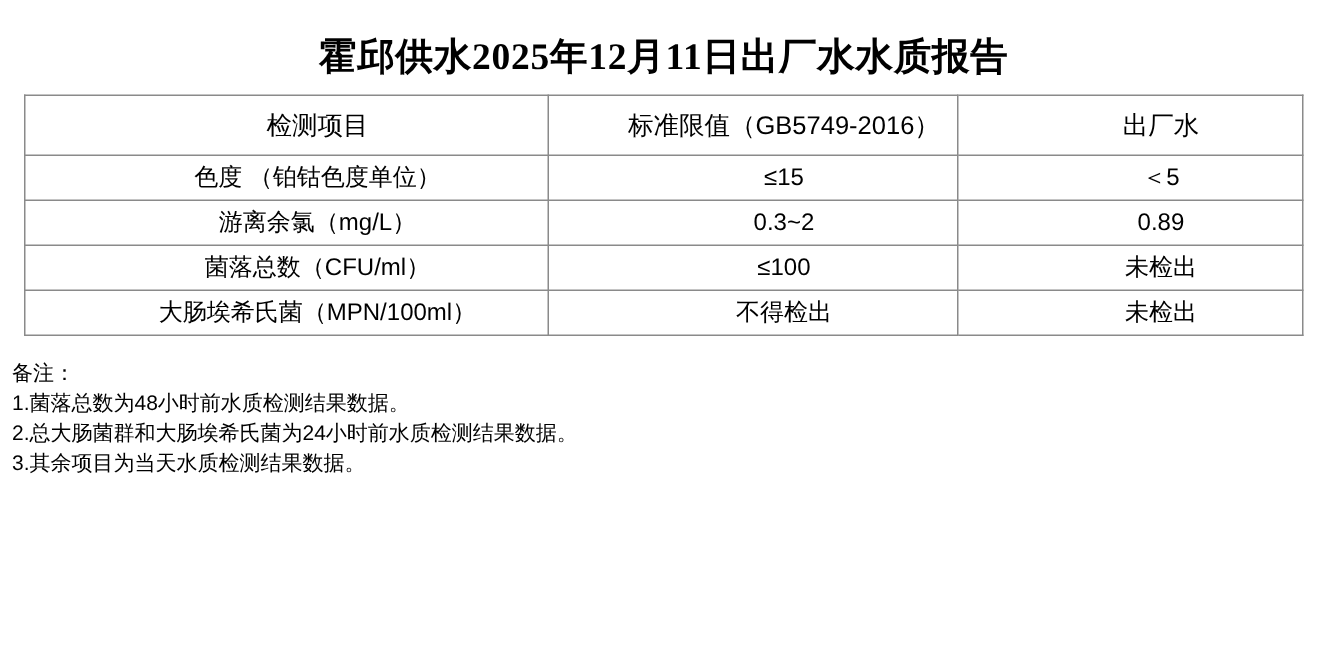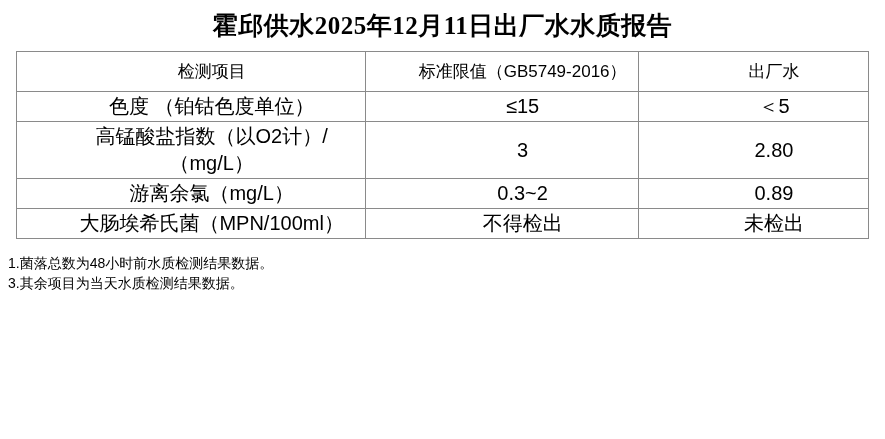--- a/index.html
+++ b/index.html
@@ -23,20 +23,21 @@
   }
   .report-title {
     text-align: center;
     font-family: "Liberation Serif", serif;
     font-size: 25px;
     font-weight: bold;
     letter-spacing: 0.5px;
     padding-top: 9px;
     padding-bottom: 9px;
     color: #000;
+    margin-top: 12px;
   }
   table.wq-table {
     width: 853px;
     margin: 0 auto;
     border-collapse: collapse;
     table-layout: fixed;
   }
   table.wq-table th,
   table.wq-table td {
     border: 1px solid #8a8a8a;
@@ -46,21 +47,21 @@
     color: #000;
     padding-left: 42px;
   }
   table.wq-table thead th {
     height: 37px;
     font-size: 17px;
     font-weight: normal;
   }
   table.wq-table tbody td {
     height: 27px;
-    font-size: 20px;
+    font-size: 16px;
     font-weight: normal;
   }
   col.c-item   { width: 41%; }
   col.c-limit  { width: 32%; }
   col.c-value  { width: 27%; }
 
   .notes {
     margin: 0;
     padding-left: 8px;
     padding-top: 14px;
@@ -93,35 +94,37 @@
         <th>出厂水</th>
       </tr>
     </thead>
     <tbody>
       <tr>
         <td>色度 （铂钴色度单位）</td>
         <td>≤15</td>
         <td>＜5</td>
       </tr>
       <tr>
-        <td>高锰酸盐指数（以O2计）/（mg/L）</td>
-        <td>3</td>
-        <td>2.80</td>
-      </tr>
-      <tr>
         <td>游离余氯（mg/L）</td>
         <td>0.3~2</td>
         <td>0.89</td>
+      </tr>
+      <tr>
+        <td>菌落总数（CFU/ml）</td>
+        <td>≤100</td>
+        <td>未检出</td>
       </tr>
       <tr>
         <td>大肠埃希氏菌（MPN/100ml）</td>
         <td>不得检出</td>
         <td>未检出</td>
       </tr>
     </tbody>
   </table>
 
   <div class="notes">
+    <div class="note-line">备注：</div>
     <div class="note-line">1.菌落总数为48小时前水质检测结果数据。</div>
+    <div class="note-line">2.总大肠菌群和大肠埃希氏菌为24小时前水质检测结果数据。</div>
     <div class="note-line">3.其余项目为当天水质检测结果数据。</div>
   </div>
 
 </div>
 
 </body></html>

